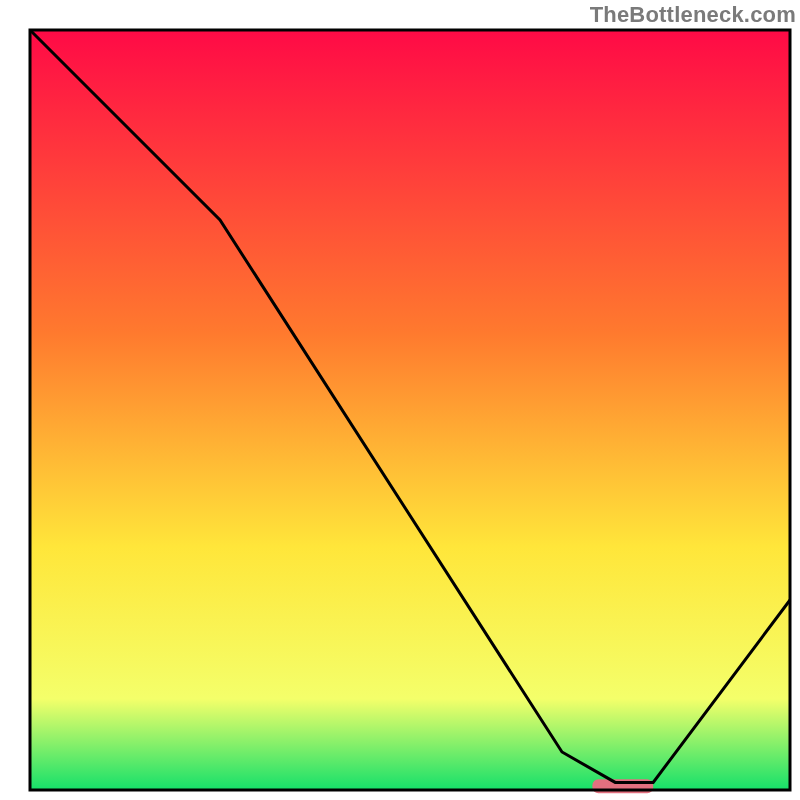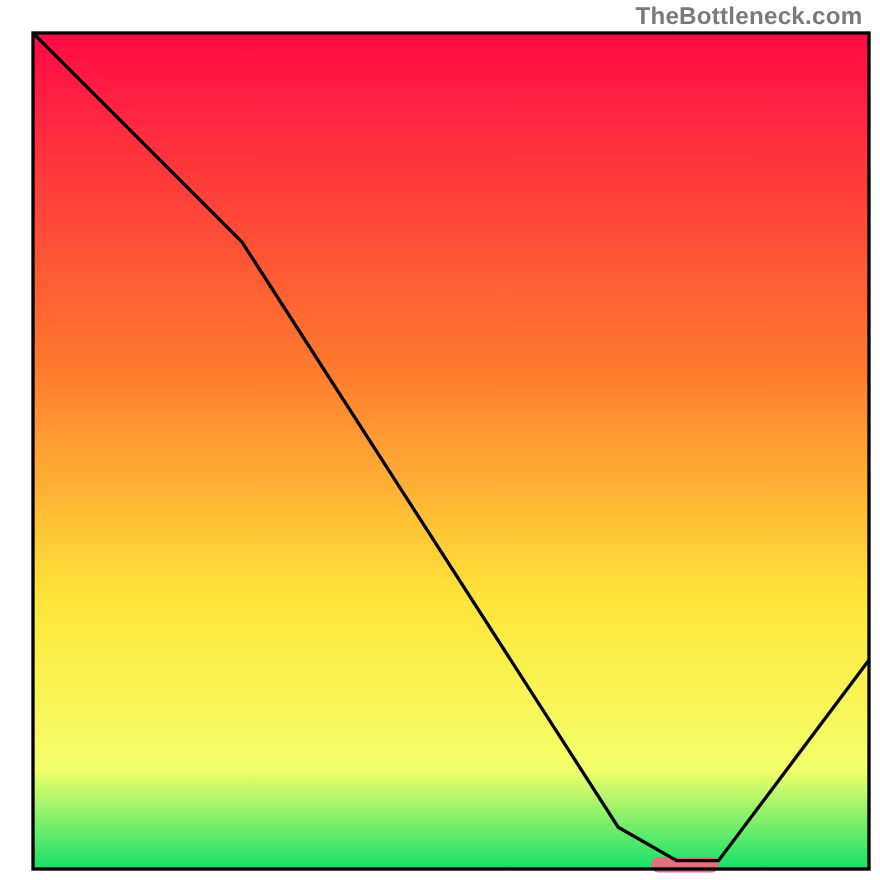--- a/index.html
+++ b/index.html
@@ -12,21 +12,21 @@
     font-family: Arial, Helvetica, sans-serif;
   }
   #stage {
     position: relative;
     width: 800px;
     height: 800px;
   }
   #watermark {
     position: absolute;
     top: 2px;
-    right: 16px;
+    right: 4px;
     font-size: 22px;
     font-weight: 600;
     color: #7a7a7a;
     letter-spacing: 0.2px;
     user-select: none;
   }
   svg { display: block; }
 </style>
 </head>
 <body>

